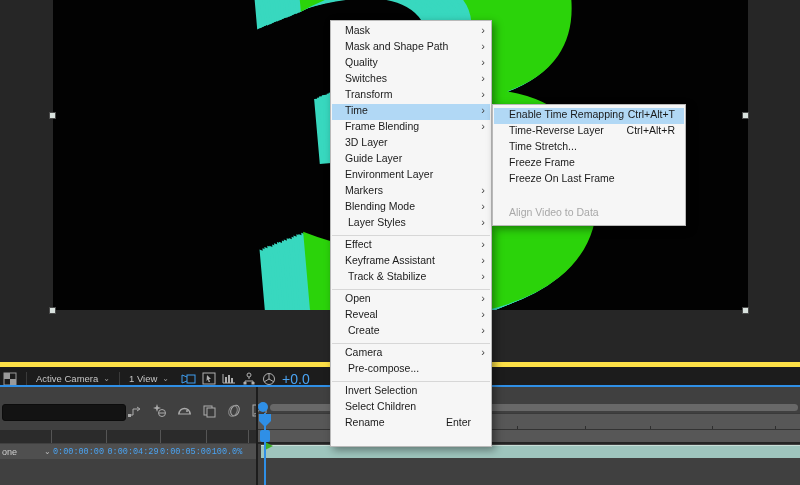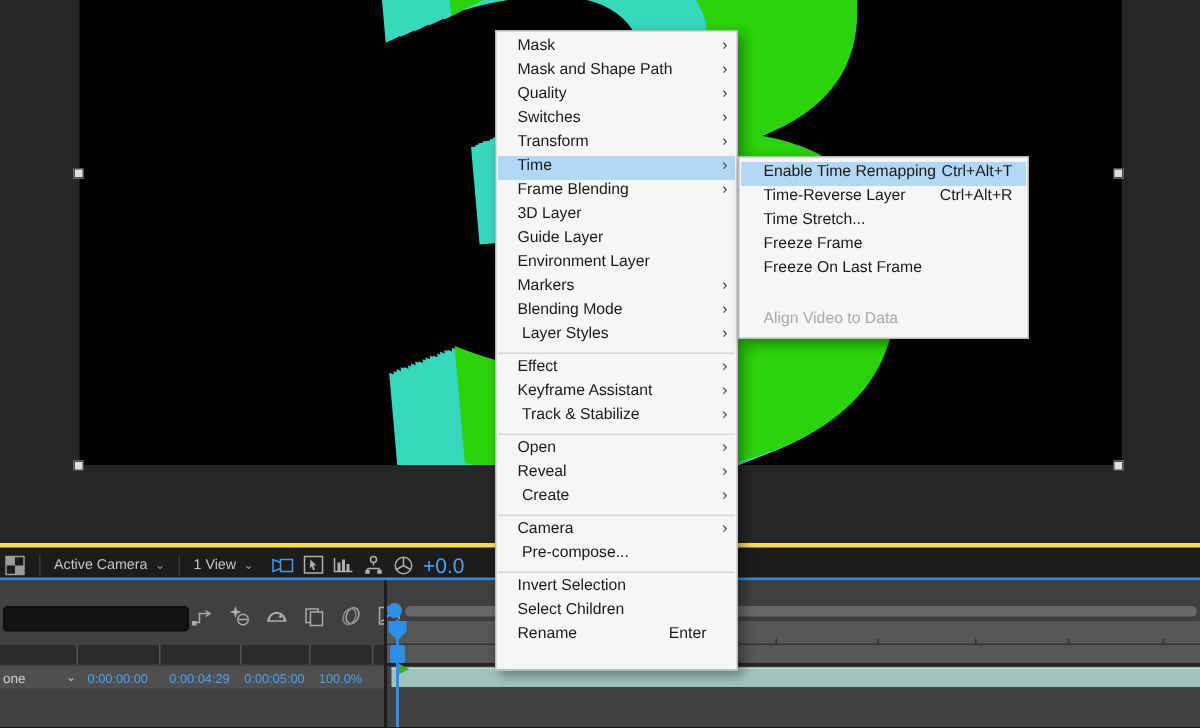--- a/index.html
+++ b/index.html
@@ -16,39 +16,39 @@
       -2px 1px 0 var(--object-teal),-5px 2px 0 var(--object-teal),-7px 2px 0 var(--object-teal),
       -10px 3px 0 var(--object-teal),-12px 4px 0 var(--object-teal),-15px 5px 0 var(--object-teal),
       -17px 5px 0 var(--object-teal),-20px 6px 0 var(--object-teal),-22px 7px 0 var(--object-teal),
       -25px 8px 0 var(--object-teal),-27px 8px 0 var(--object-teal),-30px 9px 0 var(--object-teal),
       -32px 10px 0 var(--object-teal),-35px 11px 0 var(--object-teal),-37px 11px 0 var(--object-teal),
       -40px 12px 0 var(--object-teal),-42px 13px 0 var(--object-teal),-45px 14px 0 var(--object-teal);}
   .handle{position:absolute;width:7px;height:7px;background:#d9e2de;border:1px solid #4a4a4a;box-sizing:border-box;}
 
   
   .comp-toolbar{position:absolute;left:0;top:362px;width:800px;height:23px;background:#1c1c1c;
-    border-top:3px solid #fde047;display:flex;align-items:center;color:#c6c6c6;font-size:9.5px;}
+    border-top:5px solid #fde047;display:flex;align-items:center;color:#c6c6c6;font-size:9.5px;}
   .ct-sep{width:1px;height:14px;background:#3a3a3a;margin:0 5px;}
   .ct-drop{display:flex;align-items:center;gap:5px;padding:0 4px;cursor:default;}
   .chev{font-size:8px;color:#9a9a9a;}
   .ct-icons{display:flex;align-items:center;gap:6px;margin-left:8px;}
   .exposure{color:var(--value-blue);margin-left:6px;font-size:14px;}
   .focus-line{position:absolute;left:0;top:385px;width:800px;height:2px;background:var(--accent);}
 
   
   .tl-panel{position:absolute;left:0;top:387px;width:800px;height:98px;background:#404040;}
   .tl-divider{position:absolute;left:256px;top:0;width:2px;height:98px;background:#1d1d1d;}
   .tl-search{position:absolute;left:2px;top:17px;width:112px;height:15px;background:#131313;
     border:1px solid #0c0c0c;border-radius:3px;color:#ccc;font-size:9px;padding:0 5px;outline:none;}
   .tl-icons{position:absolute;left:127px;top:16px;display:flex;gap:10px;align-items:center;}
   .hdr-row{position:absolute;left:0;top:43px;width:256px;height:13px;background:#2b2b2b;}
   .col-h{position:absolute;top:2px;font-size:8.5px;color:#b5b5b5;white-space:nowrap;}
   .col-sep{position:absolute;top:0;width:1px;height:13px;background:#555;}
   .val-row{position:absolute;left:0;top:57px;width:256px;height:15px;background:#4f4f4f;}
-  .val{position:absolute;top:3px;font-size:8.5px;color:var(--value-blue);text-align:center;white-space:nowrap;}
+  .val{position:absolute;top:3px;font-size:8.5px;color:var(--value-blue);text-align:center;white-space:nowrap;font-family:Liberation Mono, monospace;}
   .link-val{position:absolute;left:2px;top:3px;font-size:9px;color:#cfcfcf;}
   .link-chev{position:absolute;left:44px;top:3px;font-size:8px;color:#bcbcbc;}
 
   
   .navigator{position:absolute;left:270px;top:17px;width:528px;height:7px;background:#686868;border-radius:4px;}
   .nav-dot{position:absolute;left:258px;top:15px;width:10px;height:10px;border-radius:50%;background:var(--accent);}
   .ruler{position:absolute;left:258px;top:26px;width:542px;height:15px;background:#575757;
     border-top:1px solid #3a3a3a;border-bottom:1px solid #333;}
   .tick{position:absolute;top:1px;transform:translateX(-50%);font-size:9px;color:#d0d0d0;}
   .tick::after{content:"";position:absolute;left:50%;top:11px;width:1px;height:3px;background:#2e2e2e;}

